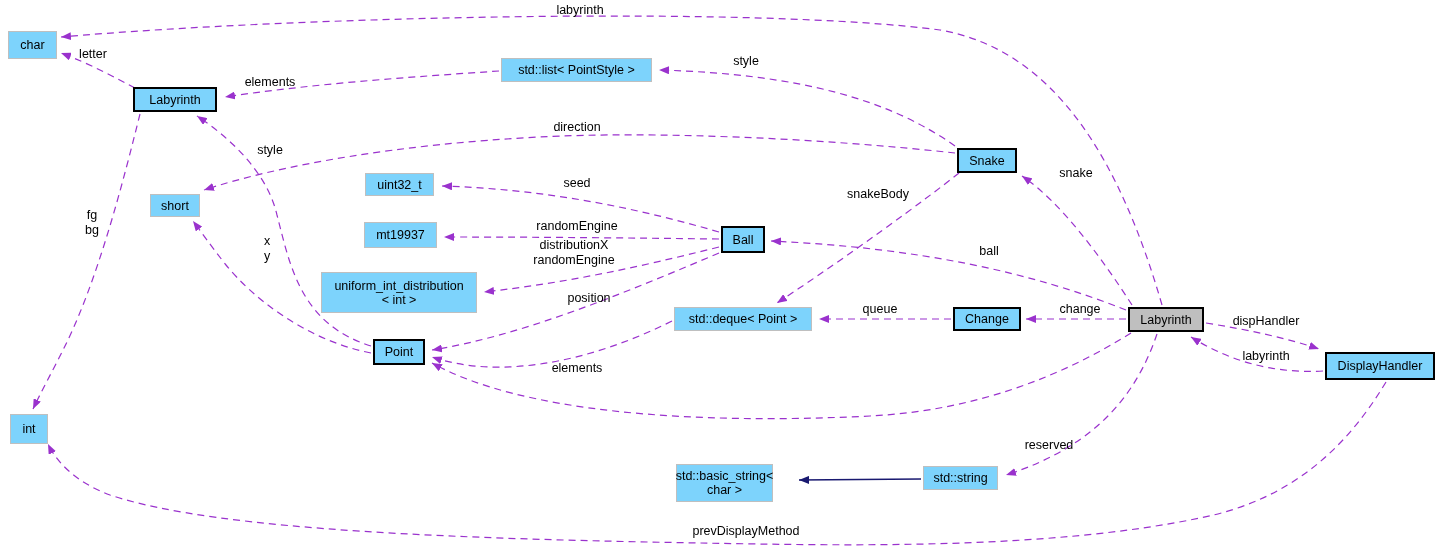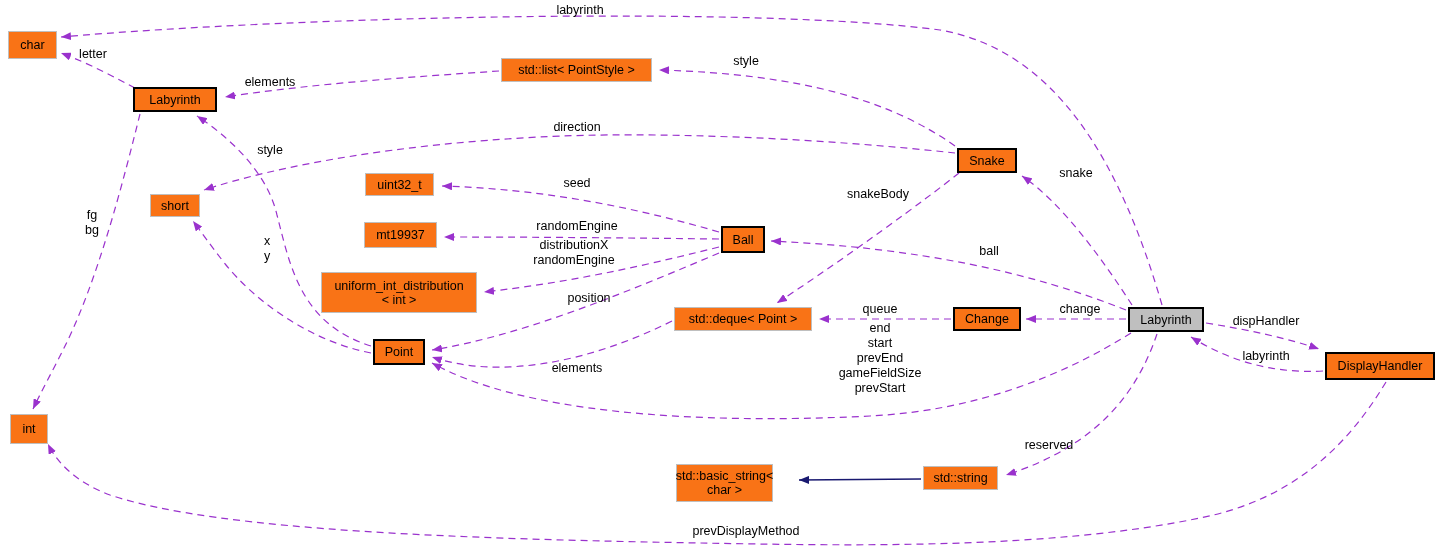--- a/index.html
+++ b/index.html
@@ -1,19 +1,19 @@
 <!DOCTYPE html>
 <html><head>
 <meta charset="utf-8">
 <style>
   html,body{margin:0;padding:0;background:#ffffff;}
   #canvas{position:relative;width:1441px;height:548px;background:#ffffff;overflow:hidden;
           font-family:"Liberation Sans", sans-serif;}
   #edges{position:absolute;left:0;top:0;width:1441px;height:548px;}
-  .node{position:absolute;box-sizing:border-box;background:#f97316;color:#000;
+  .node{position:absolute;box-sizing:border-box;background:#7dd3fc;color:#000;
         display:flex;align-items:center;justify-content:center;text-align:center;
         font-size:12.5px;line-height:14px;white-space:pre-line;z-index:3;}
   .ext{border:1px solid #bfbfbf;}
   .doc{border:2px solid #000000;}
   .focus{border:2px solid #000000;background:#bfbfbf;}
   .elabel{position:absolute;transform:translateX(-50%);color:#000;font-size:12.5px;
           line-height:15px;white-space:pre-line;text-align:center;z-index:2;}
 </style>
 </head>
 <body>
@@ -88,25 +88,20 @@
   <div class="elabel" style="left:267px;top:234px;">x
 y</div>
   <div class="elabel" style="left:92px;top:208px;">fg
 bg</div>
   <div class="elabel" style="left:577px;top:176px;">seed</div>
   <div class="elabel" style="left:577px;top:219px;">randomEngine</div>
   <div class="elabel" style="left:574px;top:238px;">distributionX
 randomEngine</div>
   <div class="elabel" style="left:577px;top:291px;padding-left:24px;">position</div>
   <div class="elabel" style="left:577px;top:361px;">elements</div>
-  <div class="elabel" style="left:880px;top:321px;">end
-start
-prevEnd
-gameFieldSize
-prevStart</div>
   <div class="elabel" style="left:878px;top:187px;">snakeBody</div>
   <div class="elabel" style="left:880px;top:302px;">queue</div>
   <div class="elabel" style="left:1080px;top:302px;">change</div>
   <div class="elabel" style="left:1076px;top:166px;">snake</div>
   <div class="elabel" style="left:989px;top:244px;">ball</div>
   <div class="elabel" style="left:1266px;top:314px;">dispHandler</div>
   <div class="elabel" style="left:1266px;top:349px;">labyrinth</div>
   <div class="elabel" style="left:1049px;top:438px;">reserved</div>
   <div class="elabel" style="left:746px;top:524px;">prevDisplayMethod</div>
 

